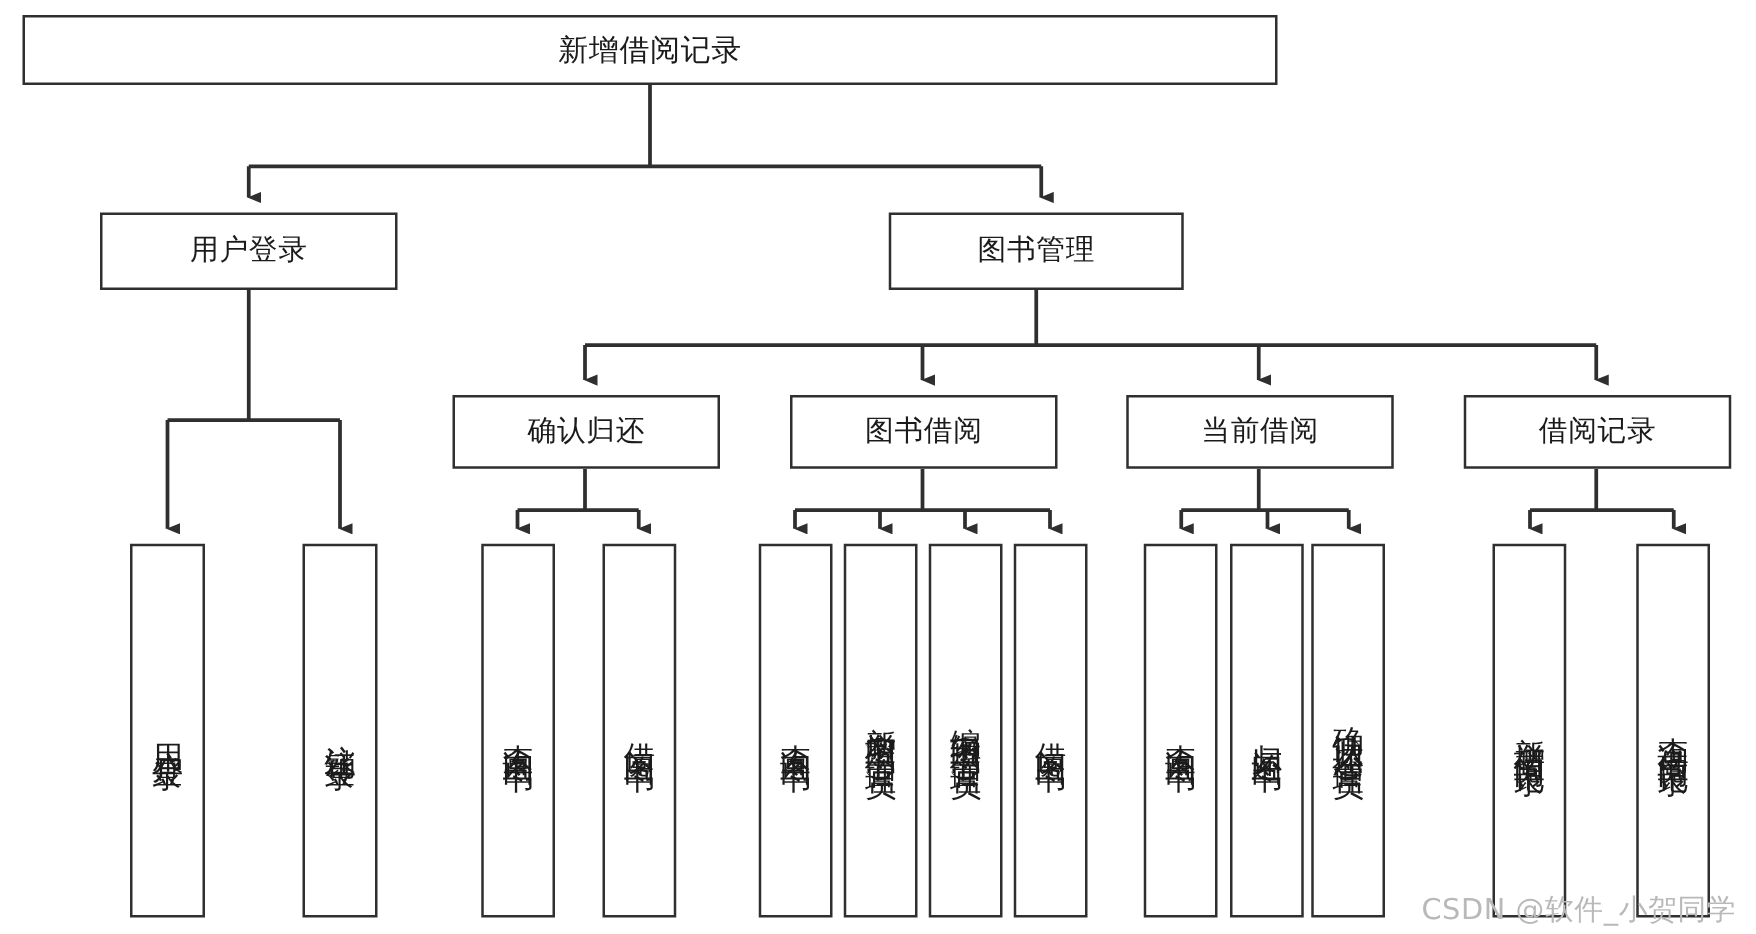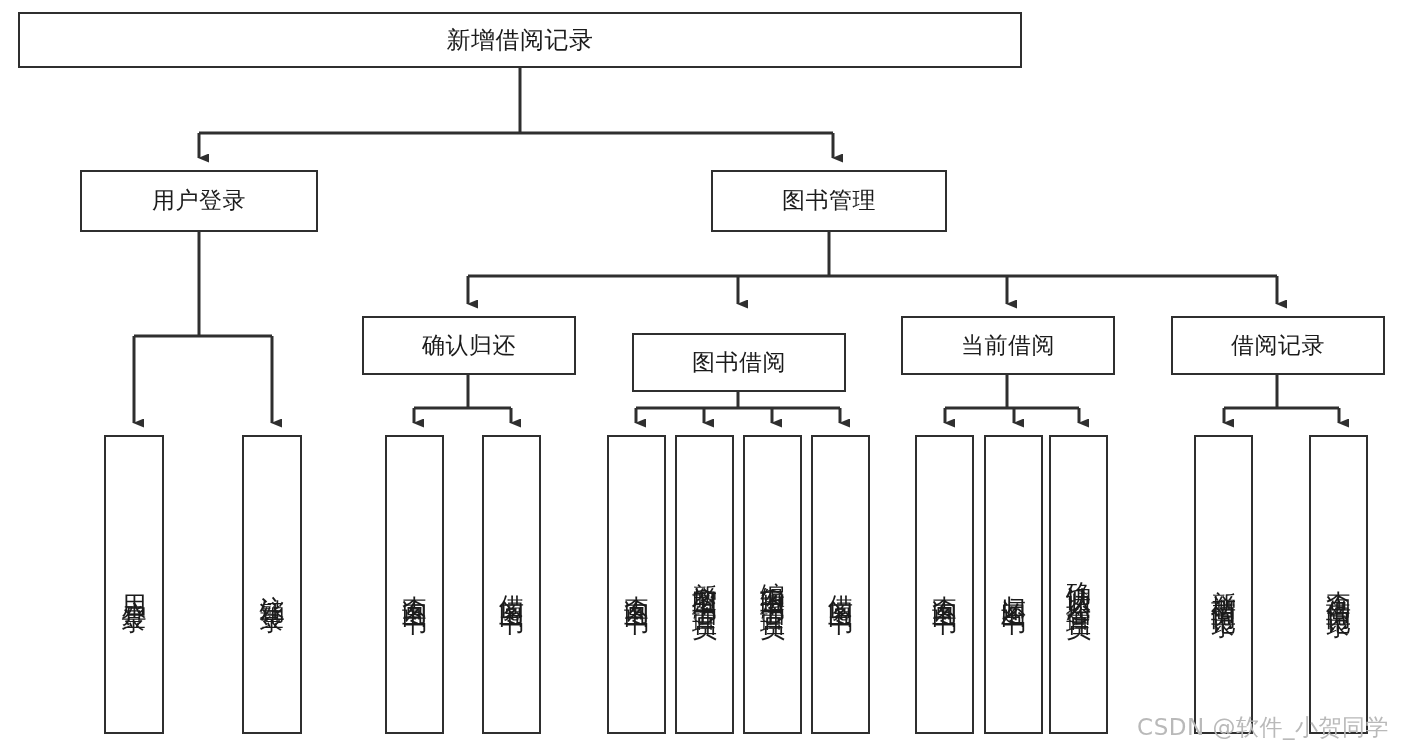--- a/index.html
+++ b/index.html
@@ -134,21 +134,21 @@
   </div>
 
   <div class="node horizontal" style="left:711px; top:170px; width:236px; height:62px;align-items:center;">
     <span class="node-label">图书管理</span>
   </div>
 
   <div class="node horizontal" style="left:362px; top:316px; width:214px; height:59px;">
     <span class="node-label">确认归还</span>
   </div>
 
-  <div class="node horizontal" style="left:632px; top:316px; width:214px; height:59px;margin-top:17px;">
+  <div class="node horizontal" style="left:632px; top:316px; width:214px; height:59px;">
     <span class="node-label">图书借阅</span>
   </div>
 
   <div class="node horizontal" style="left:901px; top:316px; width:214px; height:59px;">
     <span class="node-label">当前借阅</span>
   </div>
 
   <div class="node horizontal" style="left:1171px; top:316px; width:214px; height:59px;">
     <span class="node-label">借阅记录</span>
   </div>

